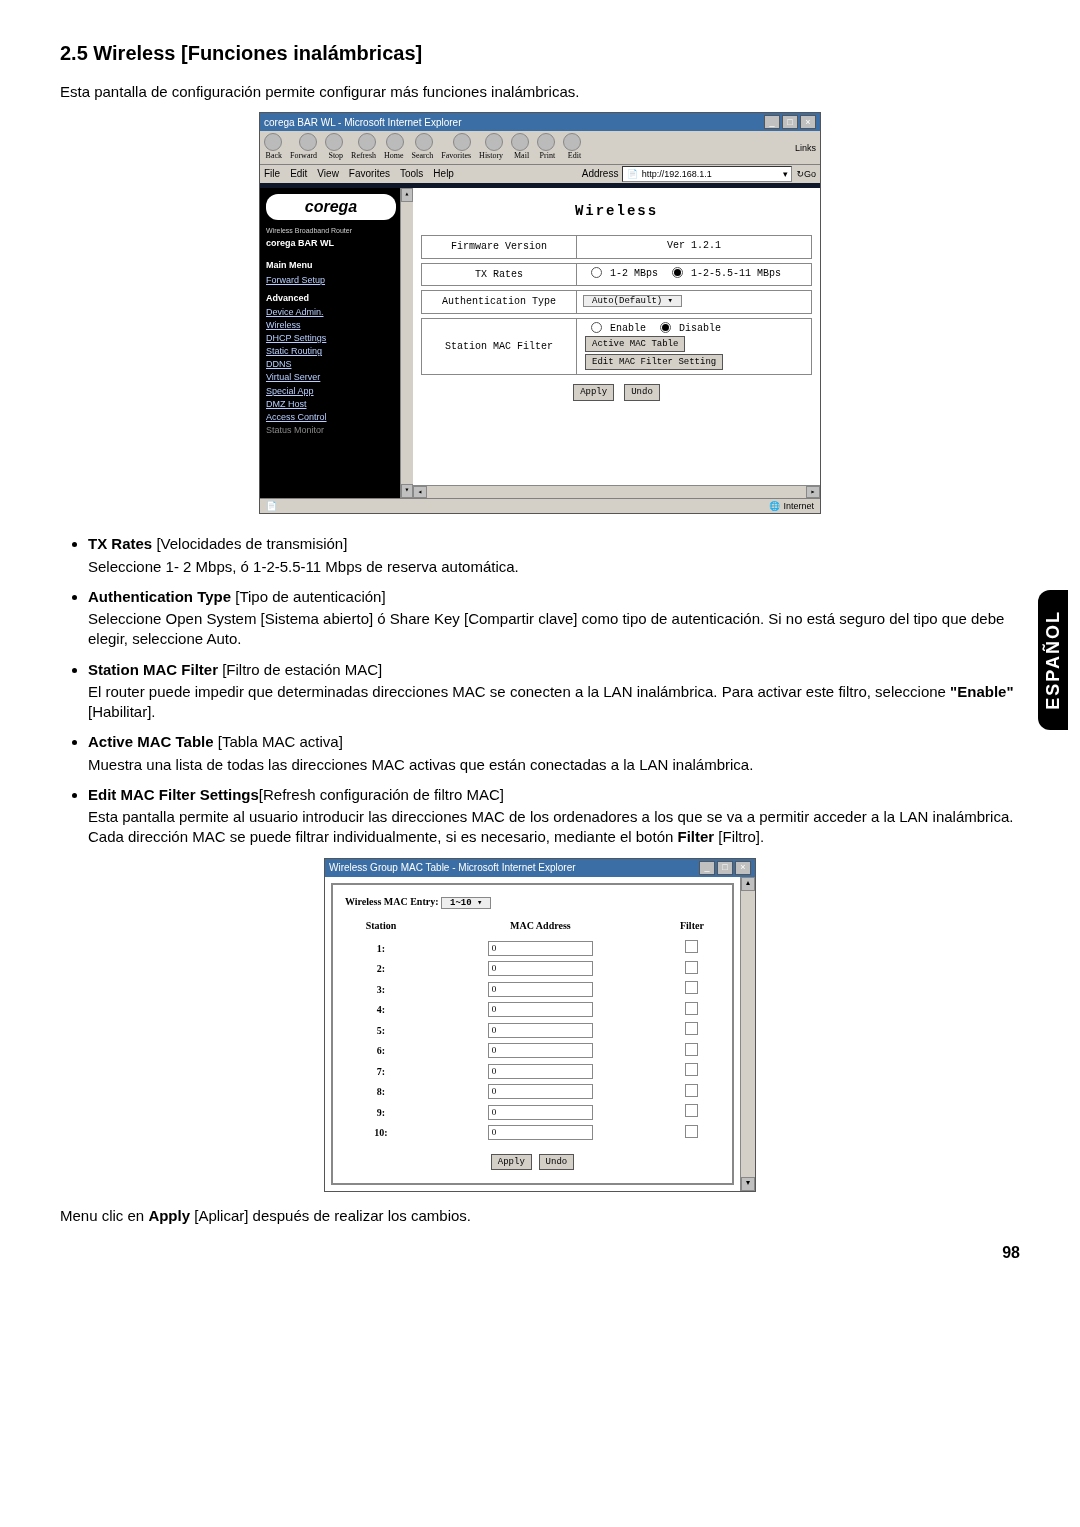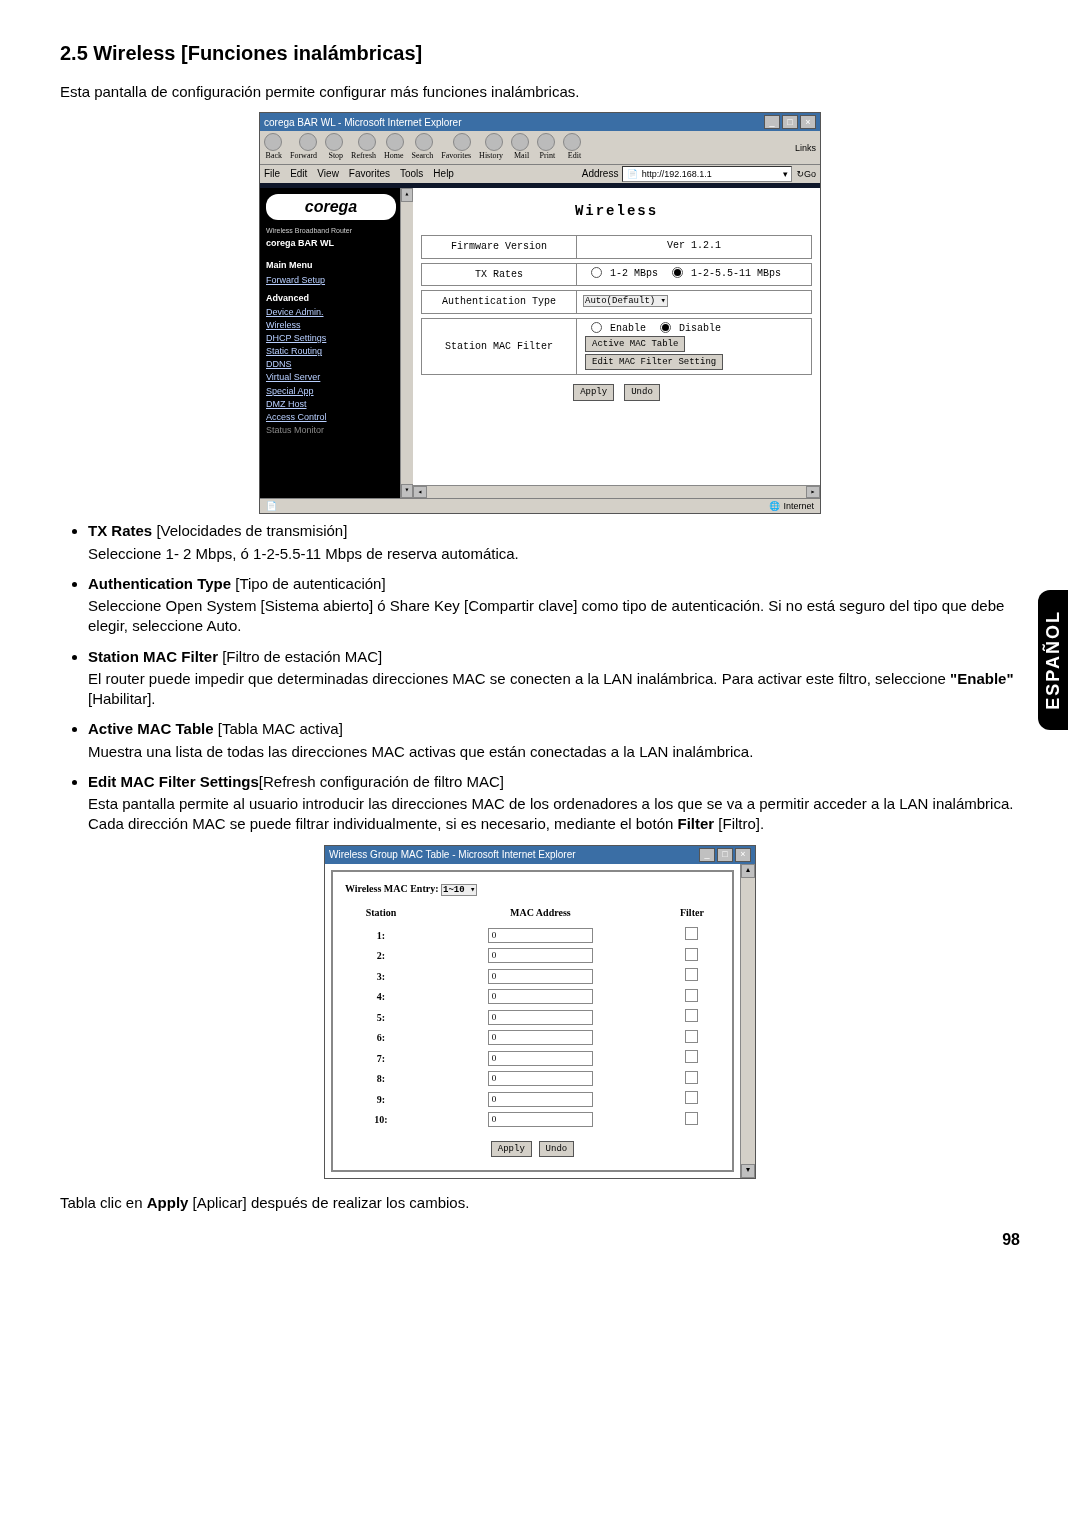--- a/index.html
+++ b/index.html
@@ -15,21 +15,21 @@
   }
   h2 {
     font-size: 20px;
     font-weight: bold;
     margin: 0 0 8px 0;
   }
   .intro { margin-bottom: 10px; }
   .screenshot {
     border: 1px solid #555;
     width: 560px;
-    margin: 6px auto 7px auto;
+    margin: 6px auto 20px auto;
     font-family: "Courier New", monospace;
     font-size: 10px;
     background: #fff;
     position: relative;
   }
   
   .ie-titlebar {
     background: linear-gradient(#3a6ea5,#3a6ea5);
     color: #fff;
     font-family: Tahoma, sans-serif;
@@ -105,21 +105,21 @@
     position:relative;
   }
   .wl-title { text-align:center; font-family:"Courier New",monospace; font-weight:bold; font-size:14px; letter-spacing:2px; margin:8px 0 14px 0; }
   .cfg-row { display:flex; border:1px solid #888; margin-bottom:4px; }
   .cfg-label { width:150px; text-align:center; padding:4px 2px; border-right:1px solid #888; font-size:10px; }
   .cfg-val { flex:1; padding:3px 6px; font-size:10px; text-align:center; }
   .radio { display:inline-block; width:9px; height:9px; border:1px solid #555; border-radius:50%; margin:0 2px 0 8px; vertical-align:middle; position:relative; }
   .radio.sel::after { content:""; position:absolute; top:1px;left:1px;right:1px;bottom:1px; background:#000; border-radius:50%; }
   select.mini, .mini-sel {
     font-family:"Courier New",monospace; font-size:9px;
-    border:1px solid #888; background:#eee; padding:0 1px;
+    border:1px solid #888; background:#eee; padding:0 8px;
   }
   .smbtn {
     font-family:"Courier New",monospace; font-size:9px;
     background:#d4d0c8; border:1px solid #555; padding:1px 6px; margin:1px 2px;
     display:inline-block;
   }
   .ie-status {
     background:#d4d0c8; border-top:1px solid #808080;
     font-family:Tahoma,sans-serif; font-size:9px;
     display:flex; justify-content:space-between; padding:1px 6px;
@@ -473,16 +473,16 @@
     </div>
     <div class="vscroll vscroll2">
       <div class="sbtn">▴</div>
       <div style="flex:1"></div>
       <div class="sbtn">▾</div>
     </div>
   </div>
 </div>
 
 <p class="footer-text">
-  <span>Tabla clic en </span><b>Apply</b><span> [Aplicar] después de realizar los cambios.</span>
+  <span>Menu clic en </span><b>Apply</b><span> [Aplicar] después de realizar los cambios.</span>
 </p>
 
 <div class="page-num">98</div>
 
 </body></html>

